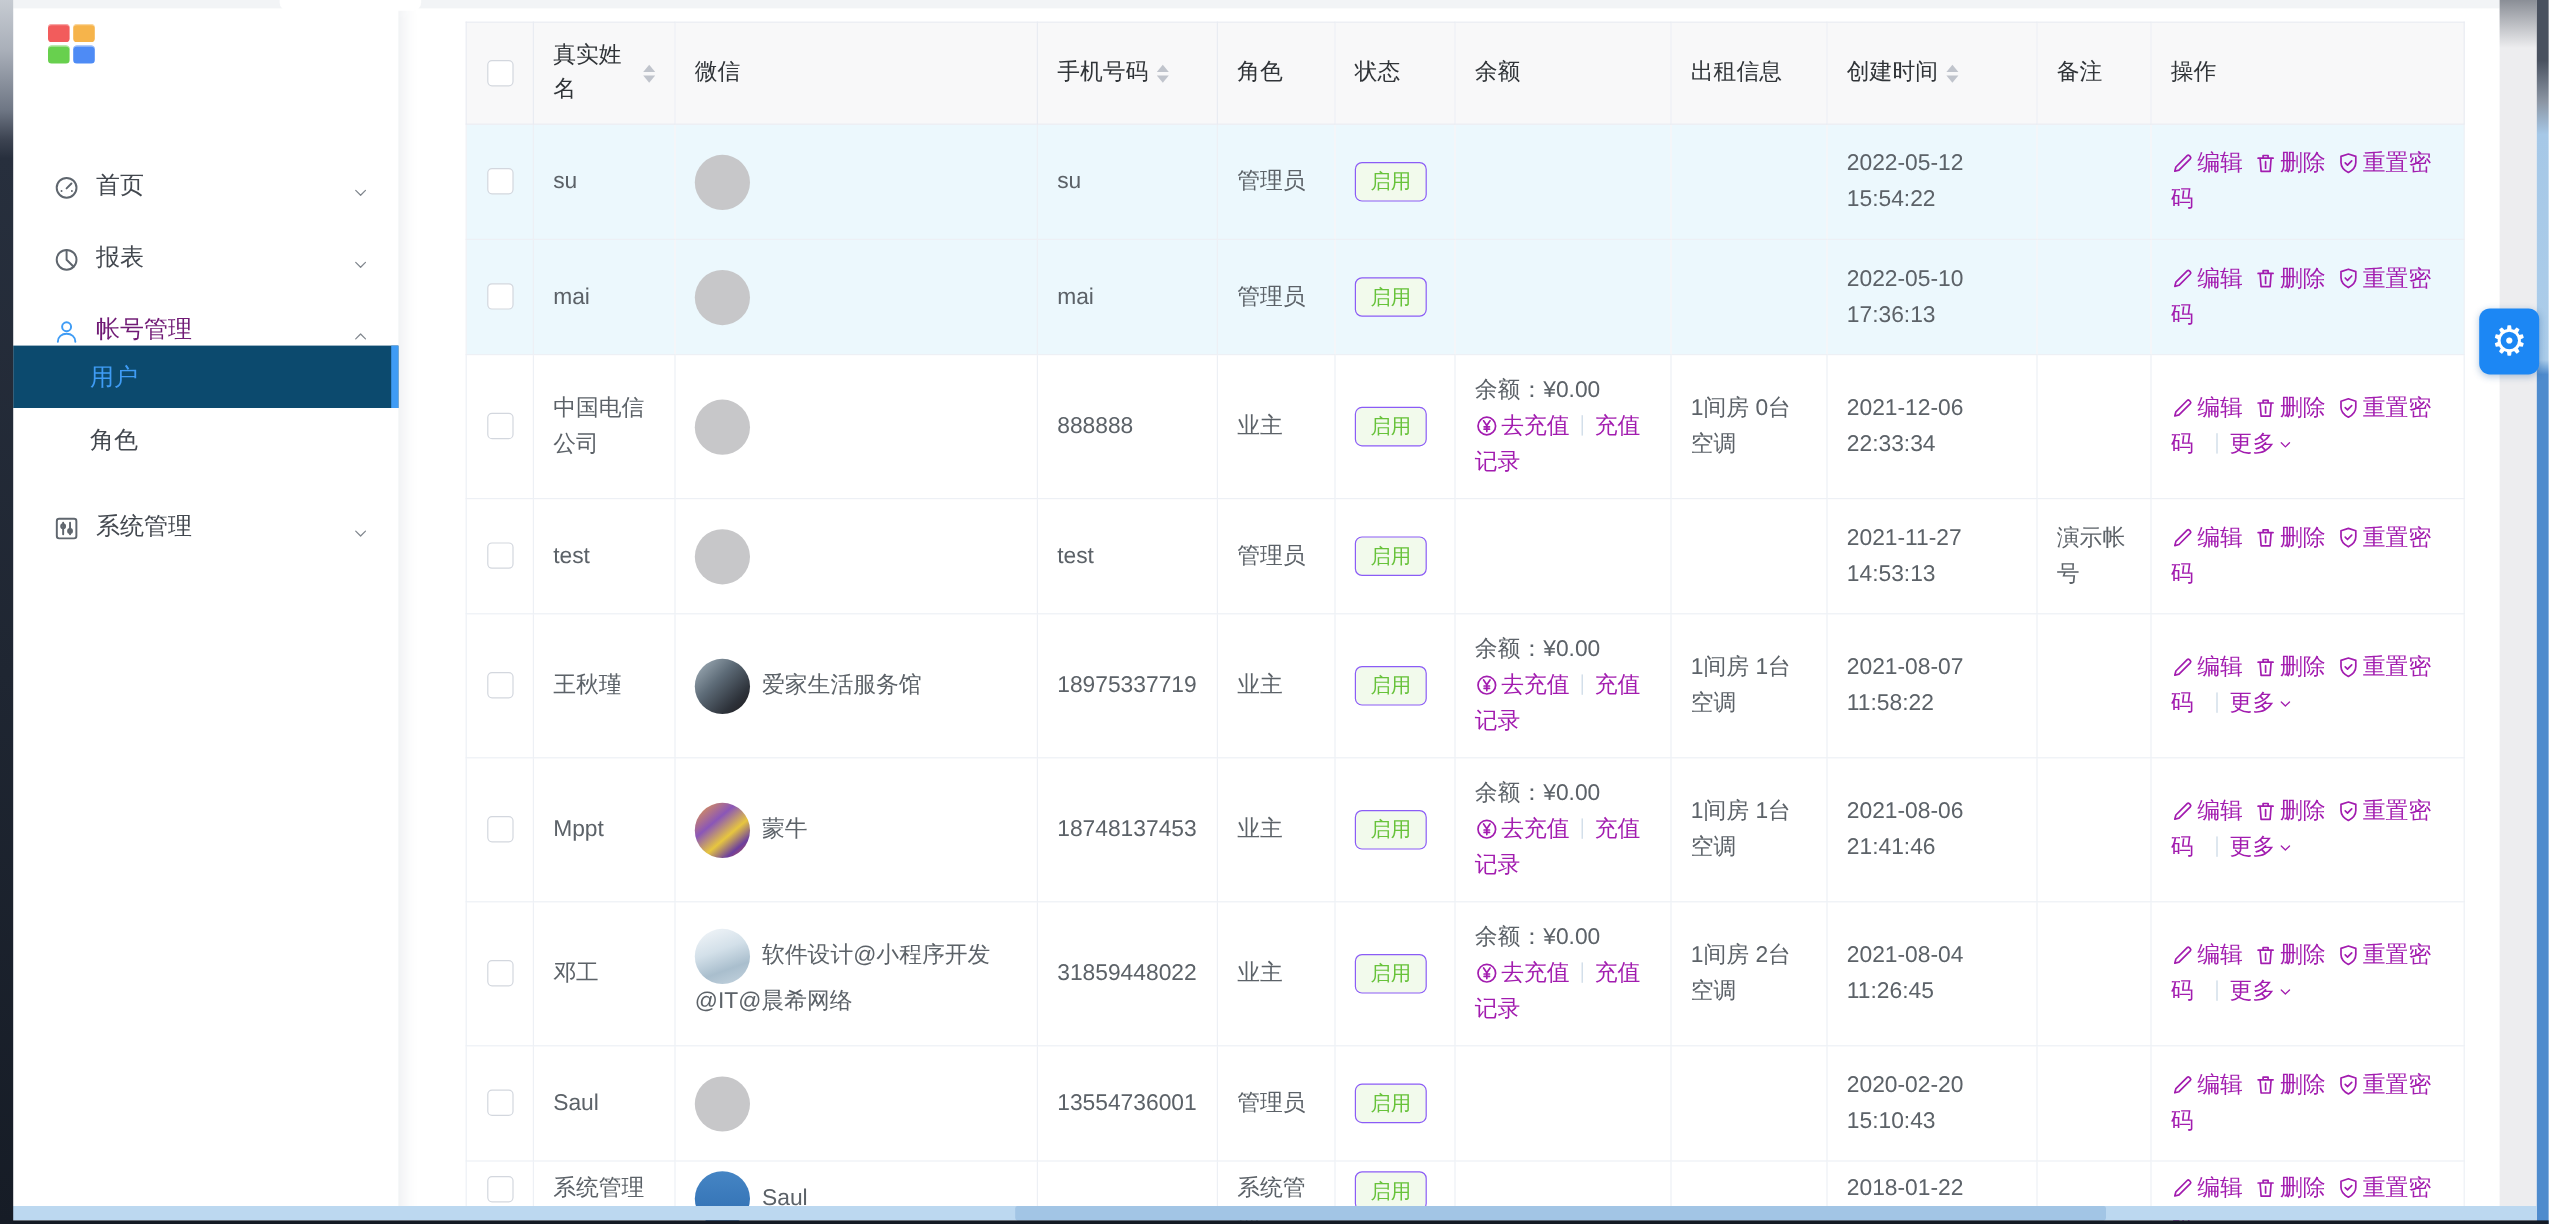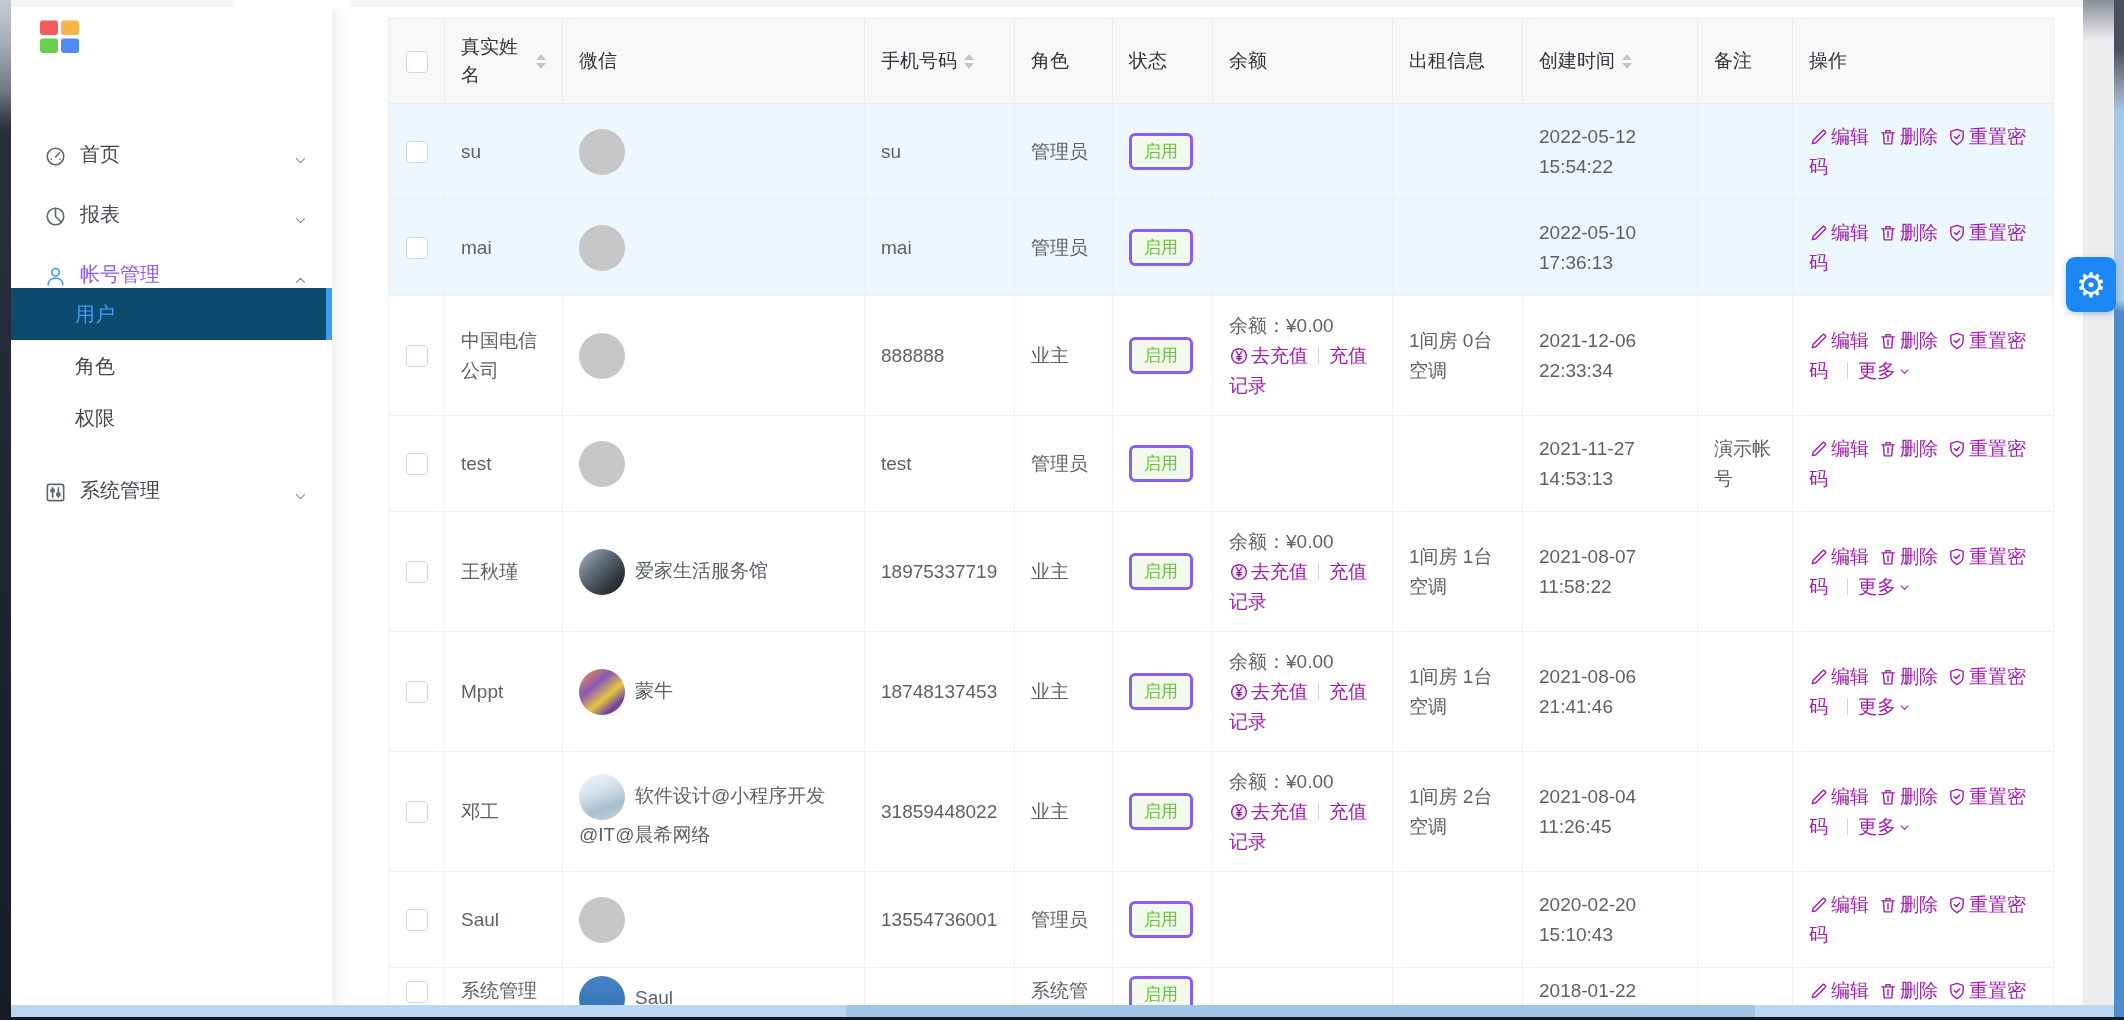--- a/index.html
+++ b/index.html
@@ -23,42 +23,42 @@
 
   
   .sidebar{position:absolute;left:11px;top:0;width:321px;height:100%;background:#fff;
     box-shadow:4px 0 14px rgba(29,57,93,.09);z-index:10}
   .logo{position:absolute;left:29px;top:20px;display:grid;grid-template-columns:18px 18px;grid-gap:3px}
   .lg{width:18px;height:15px;border-radius:3px;box-shadow:inset 0 1px 0 rgba(255,255,255,.45)}
   .menu{position:absolute;left:0;top:108px;width:100%}
   .menu-item{height:60px;display:flex;align-items:flex-end;padding:0 24px 0 33px;font-size:20px;color:#43484f;cursor:pointer}
   .mi-icon{width:23px;height:23px;margin-right:13px;color:#5f666e;flex:0 0 auto}
   .mi-chevron{margin-left:auto;width:15px;height:15px;color:#82888f;flex:0 0 auto}
-  .menu-item.active{color:#8b5cf6}
+  .menu-item.active{color:#701a75}
   .menu-item.active .mi-icon{color:#3f9cf5}
   .submenu-item{height:52px;display:flex;align-items:center;padding-left:64px;font-size:20px;color:#43484f;cursor:pointer}
   .submenu-item.selected{background:#0c4a6e;color:#3f9cf5;border-right:6px solid #3f9cf5}
 
   
   .table-wrap{position:absolute;left:388px;top:18px;width:1665px;z-index:5}
   table{border-collapse:collapse;table-layout:fixed;width:1665px}
   th,td{border:1px solid #edf0f5;padding:14px 16px;text-align:left;font-weight:normal;overflow:hidden}
   th{background:#f8f8f9;color:#303438;font-size:19px;line-height:28px;border-color:#e9ecf2;vertical-align:middle}
   td{color:#5c6268;font-size:19px;line-height:30px;vertical-align:middle}
   tr.hl td{background:#ecf8fd}
   tr.row-m{height:96px}
   tr.row-l{height:120px}
   tr.clip td{vertical-align:top;padding-top:8px}
   th.col-select,td.col-select{text-align:center;padding-left:8px;padding-right:8px}
   .th-inner{display:flex;align-items:center}
   .sort{display:inline-flex;flex-direction:column;margin-left:7px;cursor:pointer}
   .sort .asc{width:0;height:0;border:5px solid transparent;border-bottom:6px solid #c0c4cc;border-top:none;margin-bottom:3px;display:block}
   .sort .desc{width:0;height:0;border:5px solid transparent;border-top:6px solid #c0c4cc;border-bottom:none;display:block}
   .cb{display:inline-block;width:20px;height:20px;border:1px solid #d3d7de;border-radius:4px;background:#fff;vertical-align:middle;cursor:pointer}
-  .badge{display:inline-block;border:3px solid #8b5cf6;background:#f2faec;color:#67c23a;border-radius:6px;padding:2px 12px;font-size:17px;line-height:27px}
+  .badge{display:inline-block;border:1px solid #8b5cf6;background:#f2faec;color:#67c23a;border-radius:6px;padding:2px 12px;font-size:17px;line-height:27px}
   a{color:#a21caf;text-decoration:none;cursor:pointer}
   .op{margin-right:9px}
   .icon svg{width:100%;height:100%;fill:none;stroke:currentColor;stroke-width:1.7;stroke-linecap:round;stroke-linejoin:round;display:block}
   .ic{width:20px;height:20px;display:inline-block;vertical-align:-4px;margin-right:2px}
   .more-caret{width:15px;height:15px;display:inline-block;vertical-align:-2px;margin-left:1px}
   .role-link{color:#5c6268;text-underline-offset:3px;cursor:pointer}
   .vsep{display:inline-block;width:1px;height:17px;background:#c9d7e5;margin:0 10px;vertical-align:-2px}
   .avatar{display:inline-block;width:46px;height:46px;border-radius:50%;vertical-align:middle}
   .av-gray{background:#c7c7c9}
   .av-photo-dark{background:linear-gradient(135deg,#a8b6c0 0%,#5d6b77 40%,#2e333b 75%,#1d1a1c 100%)}
@@ -128,23 +128,20 @@
           <svg viewBox="0 0 24 24">
             <path d="M5.5 15L12 8.5 18.5 15"></path>
           </svg>
         </span>
       </div>
       <div class="submenu-item selected">
         <span>用户</span>
       </div>
       <div class="submenu-item">
         <span>角色</span>
-      </div>
-      <div class="submenu-item">
-        <span>权限</span>
       </div>
       <div class="menu-item">
         <span class="mi-icon icon">
           <svg viewBox="0 0 24 24">
             <rect x="3.5" y="3.5" width="17" height="17" rx="2"></rect>
             <path d="M9 7v10M15 7v10"></path>
             <circle cx="9" cy="10" r="1.7"></circle>
             <circle cx="15" cy="14" r="1.7"></circle>
           </svg>
         </span>

